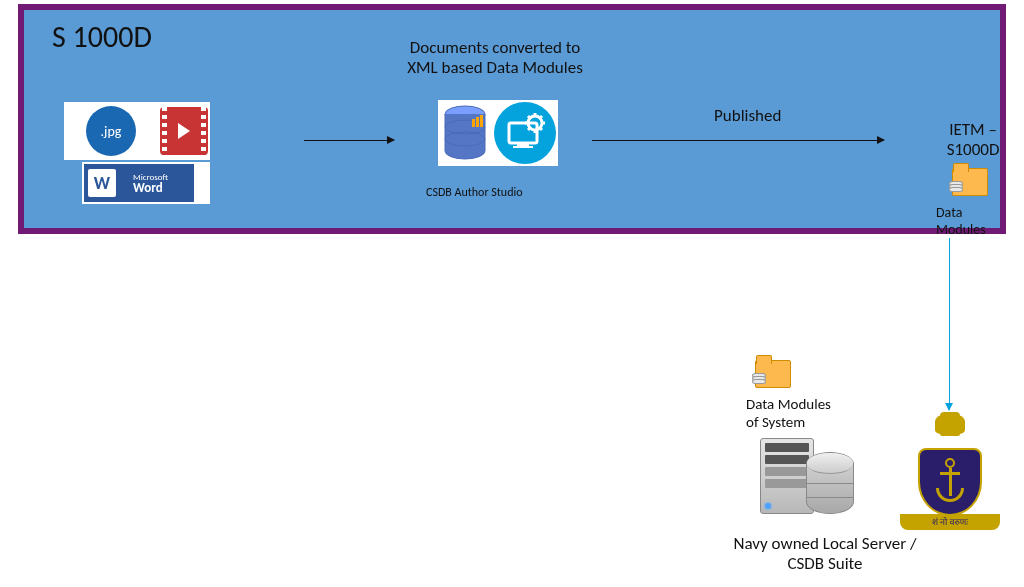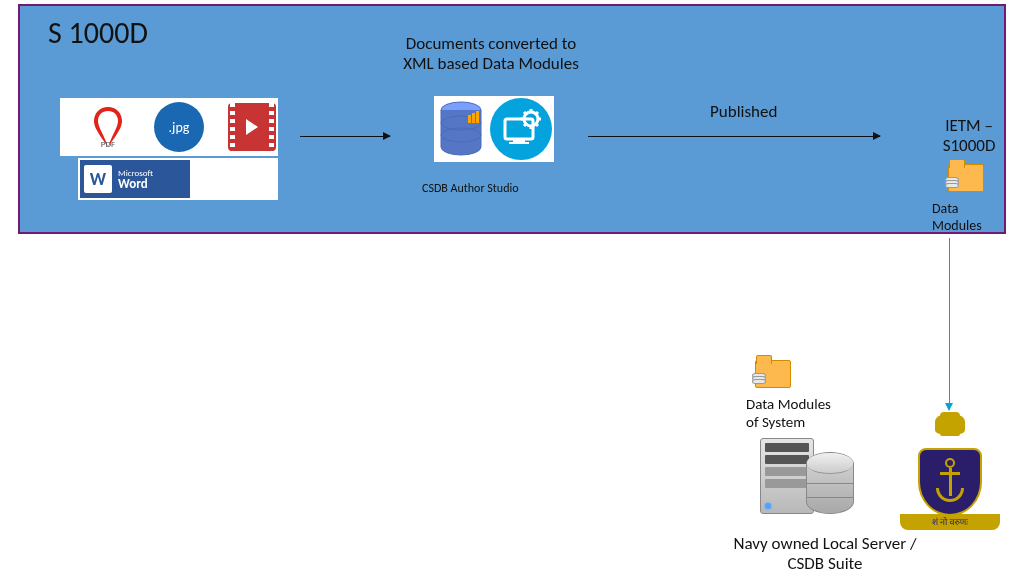--- a/index.html
+++ b/index.html
@@ -11,21 +11,21 @@
     position: relative;
     overflow: hidden;
   }
   .blue-box {
     position: absolute;
     left: 18px;
     top: 4px;
     width: 988px;
     height: 230px;
     background: #5b9bd5;
-    border: 2px solid #701a75;
+    border: 6px solid #701a75;
   }
   .title {
     position: absolute;
     left: 28px;
     top: 8px;
     font-size: 30px;
     color: #111;
   }
   .file-icons {
     position: absolute;
@@ -48,21 +48,21 @@
   .jpg-circle { width:50px; height:50px; border-radius:50%; background:#1b68b2; display:flex; align-items:center; justify-content:center; color:#fff; font-size:14px; }
   .video-icon { }
   .video-rect { width:48px; height:48px; background:#c83434; border-radius:4px; display:flex; align-items:center; justify-content:center; position:relative; }
   .video-rect:before, .video-rect:after { content:""; position:absolute; width:5px; height:100%; top:0; background-image: repeating-linear-gradient(#fff, #fff 4px, #c83434 4px, #c83434 8px); }
   .video-rect:before { left:2px; }
   .video-rect:after { right:2px; }
   .video-play { width:0; height:0; border-left:12px solid #fff; border-top:8px solid transparent; border-bottom:8px solid transparent; }
   .word-row { background:#fff; padding:2px; display:inline-flex; margin-left: 18px; }
   .word-icon { width:110px; height:38px; background:#2b579a; display:flex; align-items:center; color:#fff; padding-left:4px; gap:6px; }
   .word-w { width:28px; height:28px; background:#fff; color:#2b579a; display:flex; align-items:center; justify-content:center; font-weight:bold; font-size:18px; border-radius:2px; }
-  .word-txt { font-size:9px; line-height:1; }
+  .word-txt { font-size:9px; line-height:1;margin-left:11px; }
   .word-txt .b { font-weight:bold; font-size:13px; }
 
   .arrow { position:absolute; height:1px; background:#111; }
   .arrow:after { content:""; position:absolute; right:-1px; top:-4px; width:0; height:0; border-left:8px solid #111; border-top:4px solid transparent; border-bottom:4px solid transparent; }
 
   .arrow1 { left:280px; top:130px; width:90px; }
 
   .docs-label { position:absolute; left:356px; top:28px; font-size:17px; color:#111; text-align:center; width:230px; line-height:1.2; }
 
   .csdb-icons { position:absolute; left:414px; top:90px; display:flex; gap:4px; align-items:center; background:#fff; padding:2px; }
@@ -116,26 +116,20 @@
   .motto { width:100px; height:16px; background:#c4a300; border-radius:0 0 8px 8px; font-size:9px; text-align:center; color:#2a1e6b; line-height:16px; margin-top:-2px; }
 </style>
 </head>
 <body>
 
 <div class="blue-box">
   <div class="title">S 1000D</div>
 
   <div class="file-icons">
     <div class="file-row">
-      <div class="file-icon pdf-icon">
-        <svg viewBox="0 0 48 48">
-          <path d="M24 4 C16 4 10 10 10 18 C10 24 14 30 24 44 C20 32 14 24 14 18 C14 12 18 8 24 8 C30 8 34 12 34 18 C34 24 28 32 24 44 C34 30 38 24 38 18 C38 10 32 4 24 4 Z" fill="#e2231a"></path>
-          <text x="24" y="44" text-anchor="middle" font-size="9" fill="#555">PDF</text>
-        </svg>
-      </div>
       <div class="file-icon jpg-icon">
         <div class="jpg-circle">
           <span>.jpg</span>
         </div>
       </div>
       <div class="file-icon video-icon">
         <div class="video-rect">
             <div class="video-play"></div>
           </div>
       </div>

